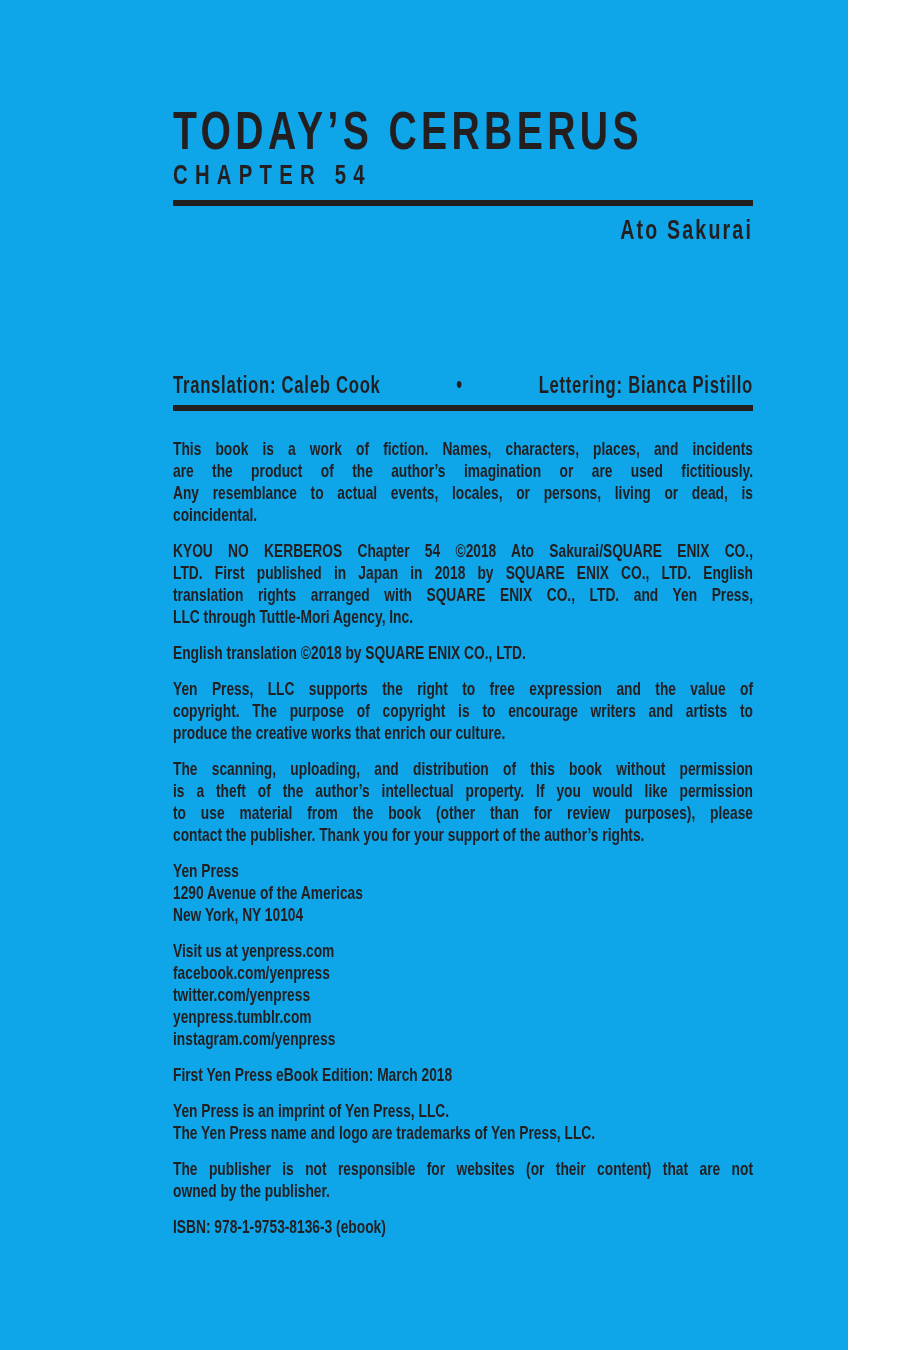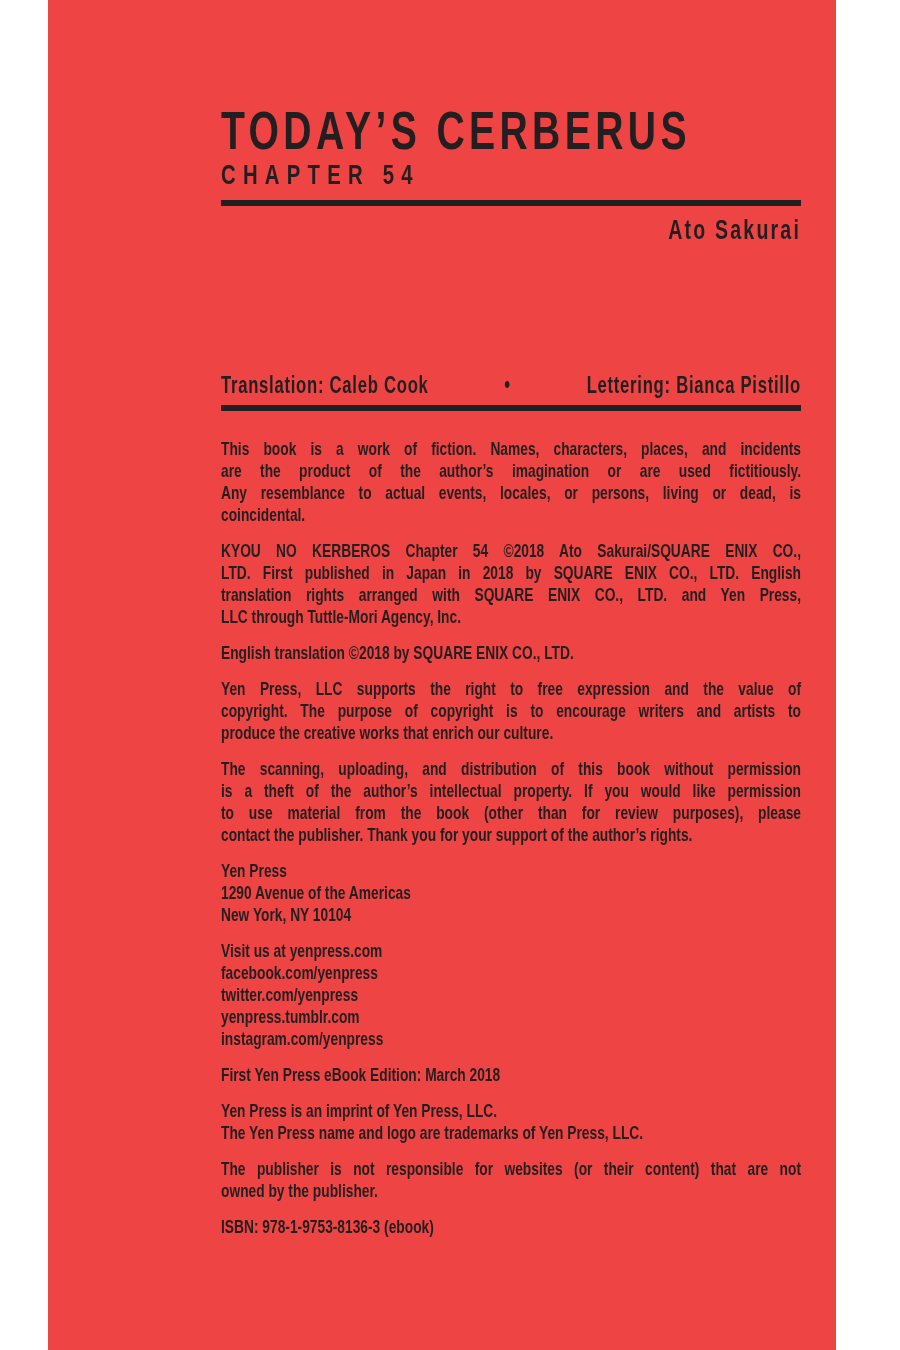--- a/index.html
+++ b/index.html
@@ -2,28 +2,27 @@
 <html><head>
 <meta charset="utf-8">
 <style>
   html, body {
     margin: 0;
     padding: 0;
     background: #ffffff;
   }
   .page {
     position: relative;
-    width: 788px;
+    width: 848px;
     height: 1350px;
-    background: #ef4444;
+    background: #0ea5e9;
     overflow: hidden;
     font-family: "Liberation Sans", sans-serif;
     font-weight: bold;
     color: #231f20;
-    margin-left: 48px;
   }
   
   .content {
     position: absolute;
     left: 173px;
     top: 0;
     width: 800px;
     transform: scaleX(0.725);
     transform-origin: top left;
   }

